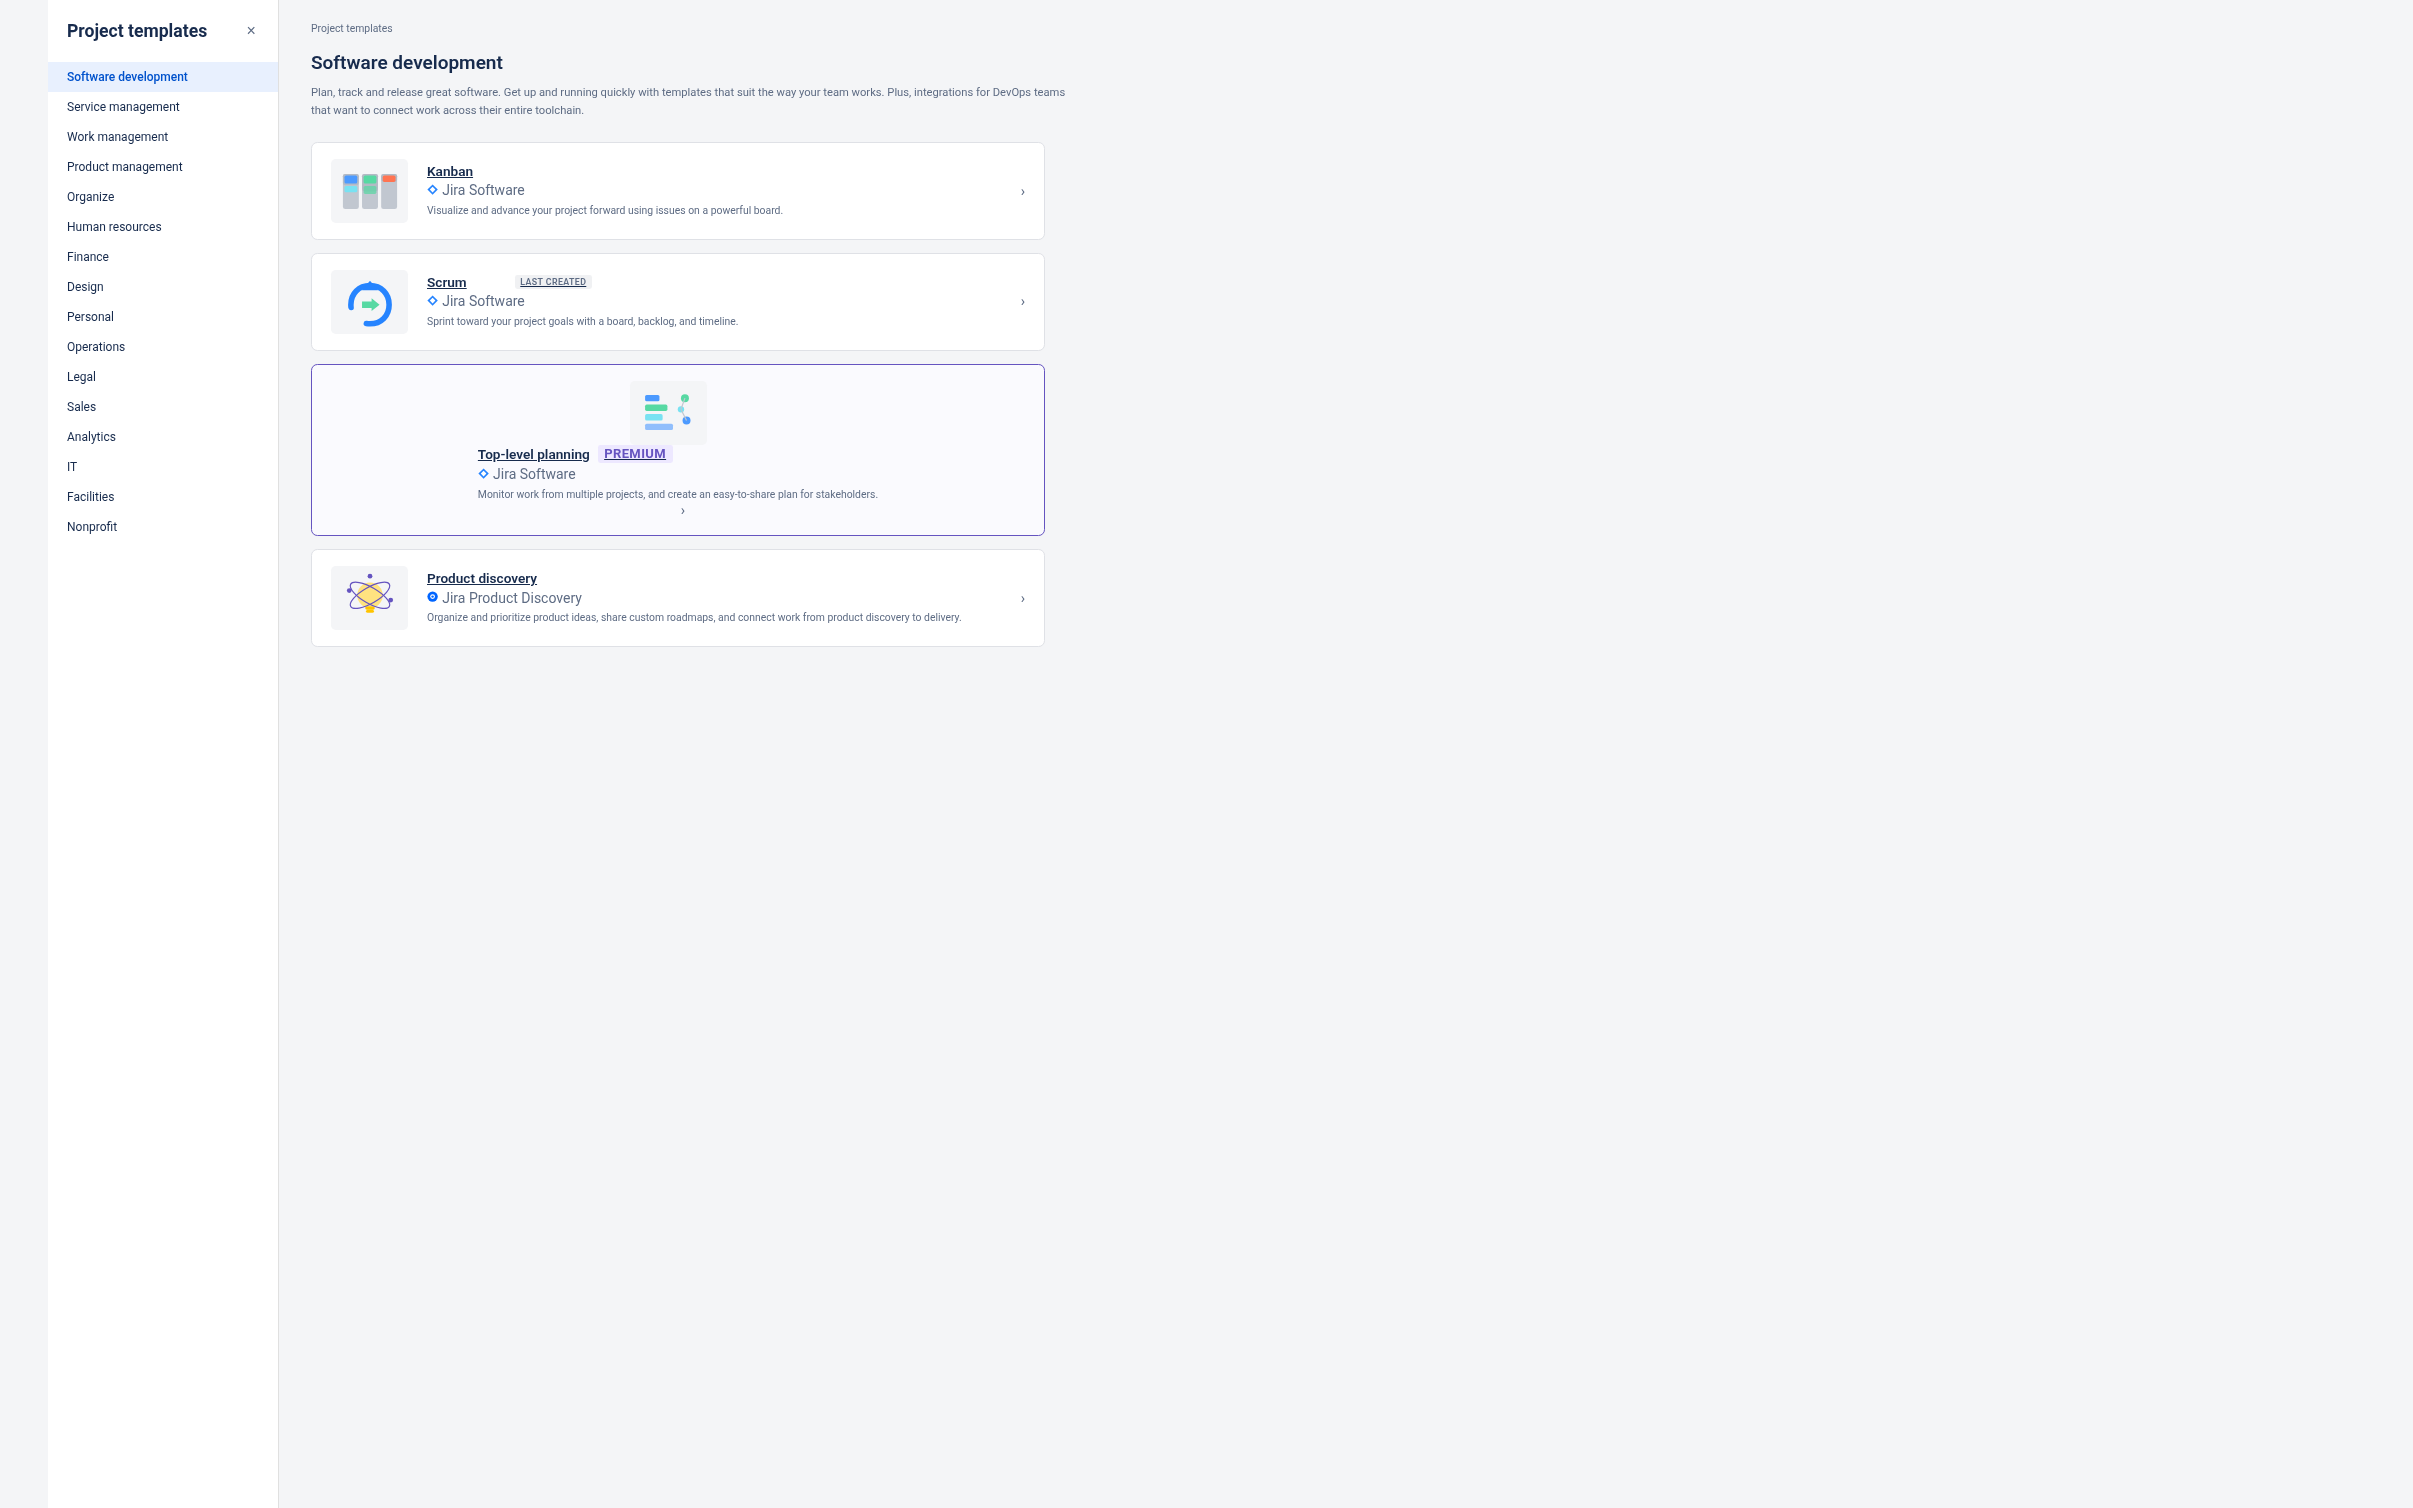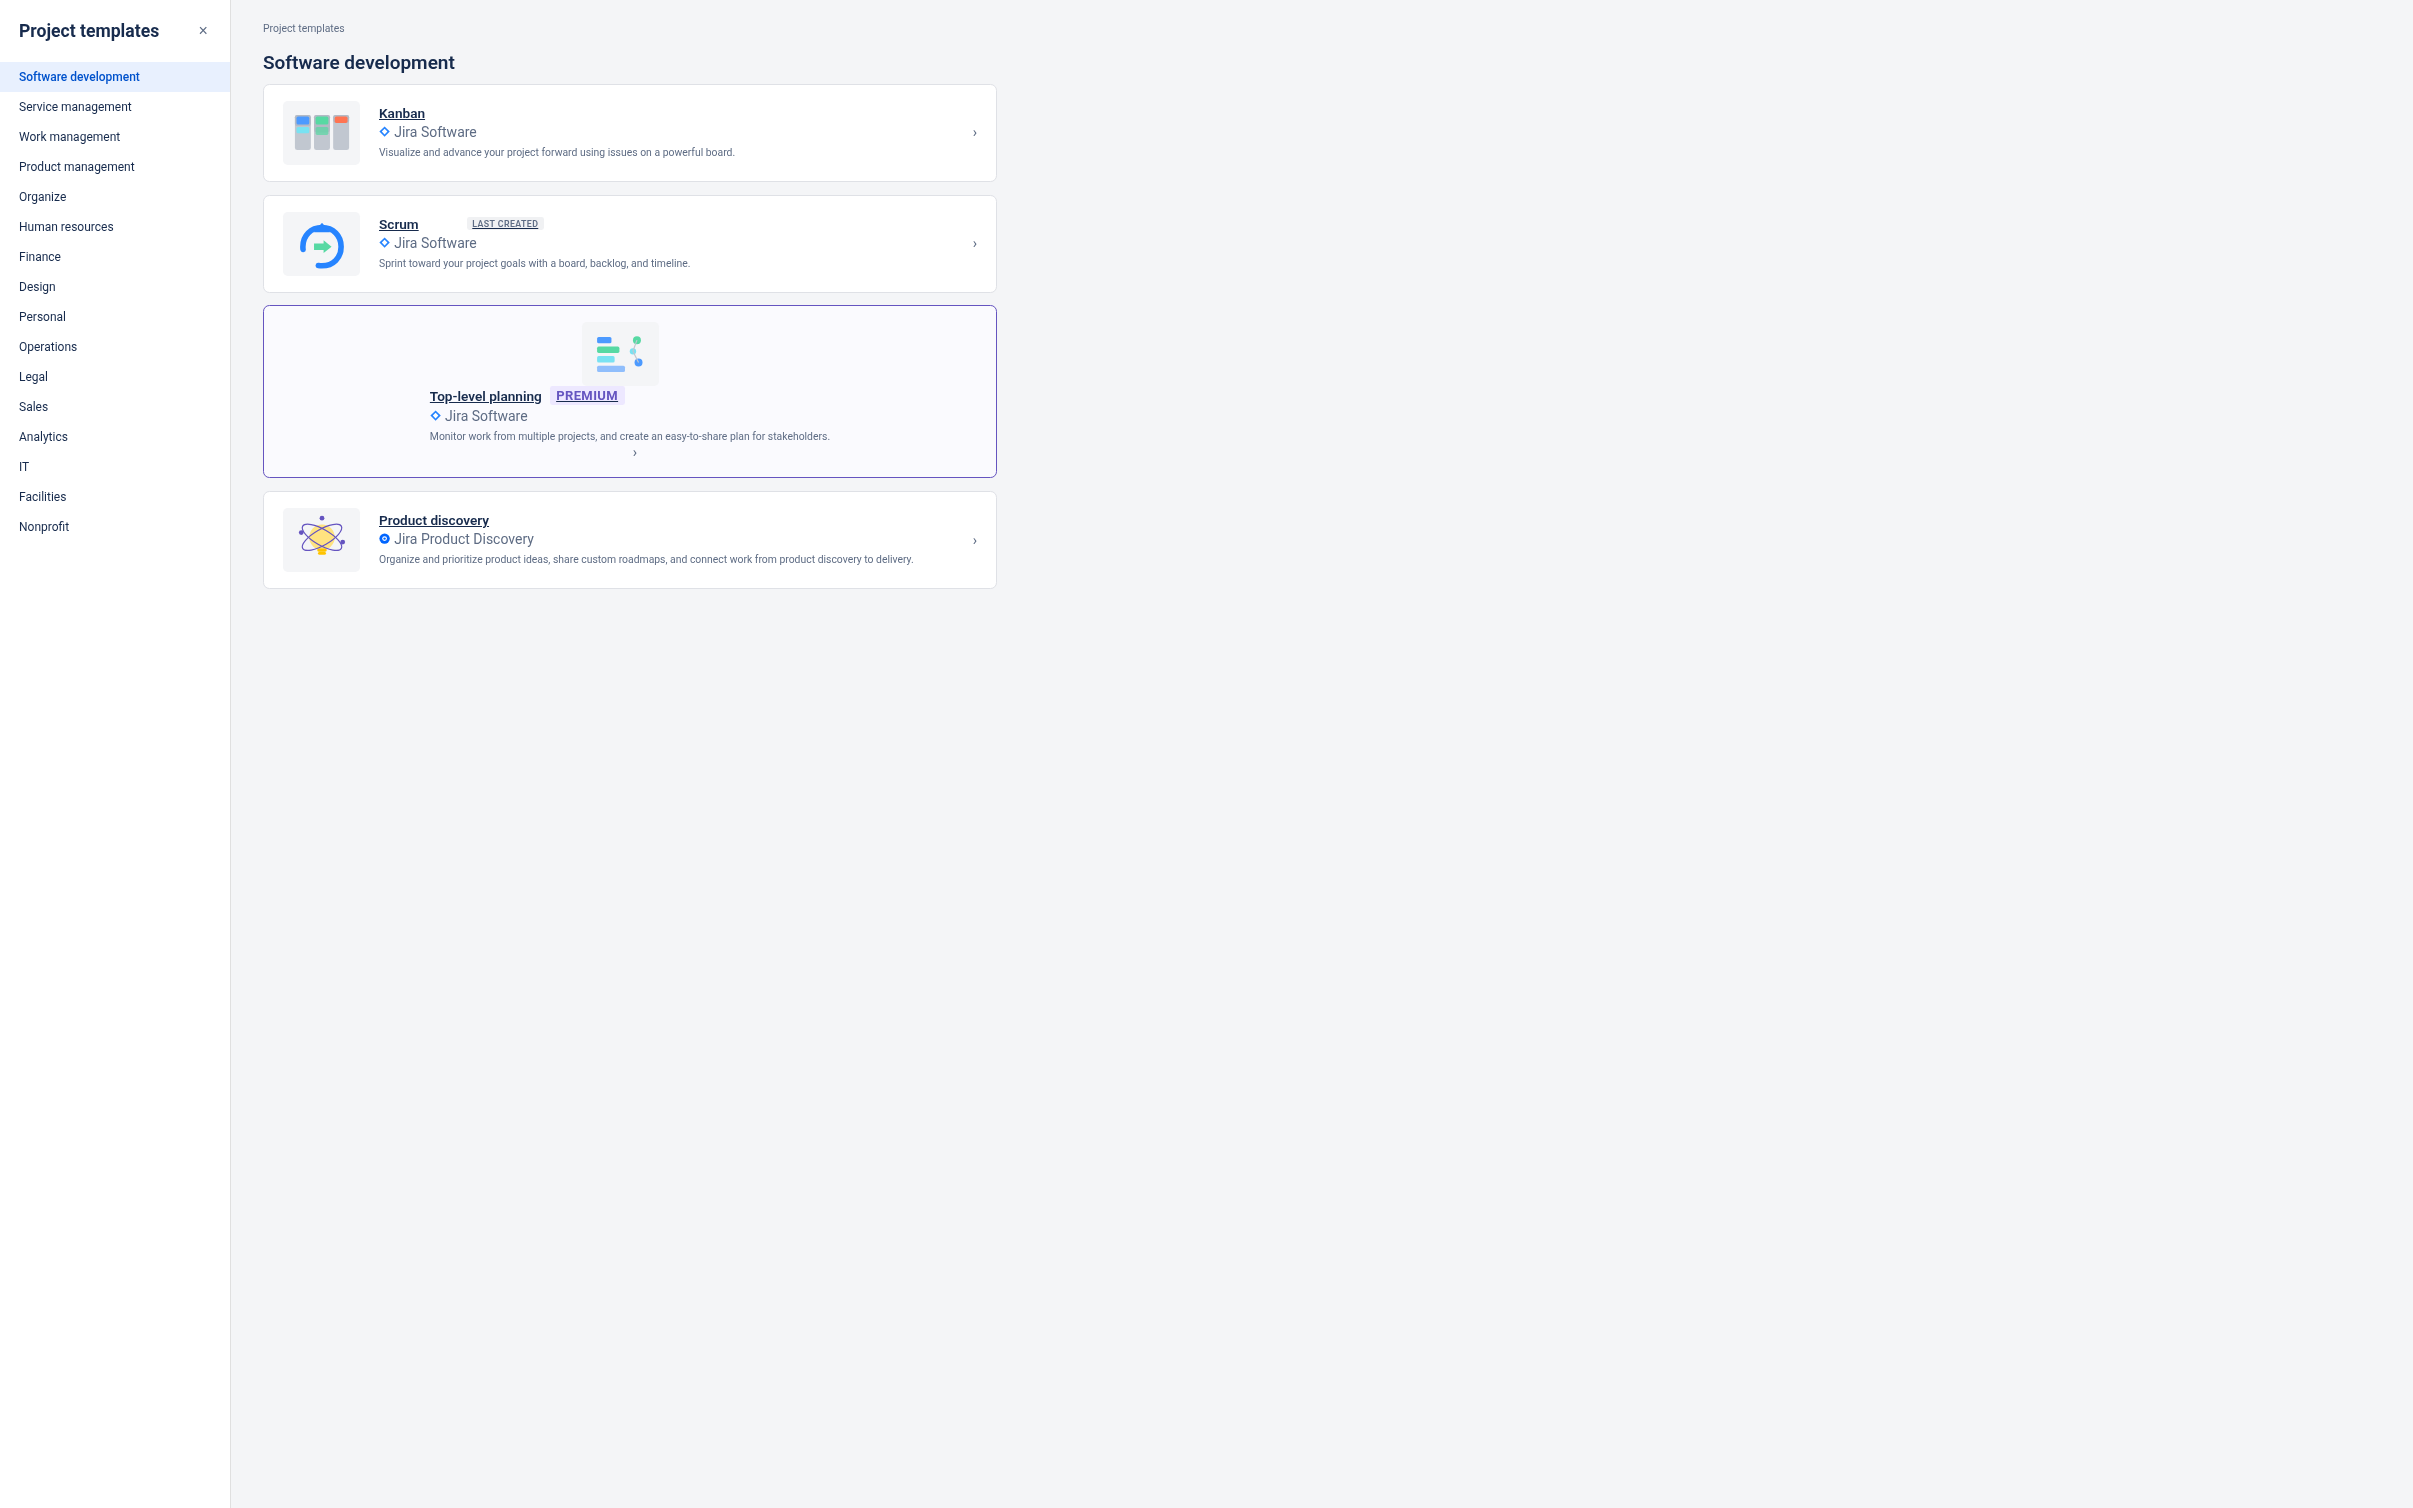--- a/index.html
+++ b/index.html
@@ -8,20 +8,21 @@
       background: #fff;
       color: #172b4d;
       height: 100vh;
       overflow: hidden;
     }
     .modal-overlay {
       display: flex;
       width: 100%;
       height: 100%;
       background: #f4f5f7;
+      padding-left: 48px;
     }
     .sidebar {
       width: 231px;
       min-width: 231px;
       background: #fff;
       border-right: 0.8px solid #e0e0e0;
       display: flex;
       flex-direction: column;
       padding: 19px 0 0 0;
       overflow-y: auto;
@@ -197,20 +198,21 @@
         <li>Analytics</li>
         <li>IT</li>
         <li>Facilities</li>
         <li>Nonprofit</li>
       </ul>
   </div>
 
   <div class="main-content">
     <div class="breadcrumb">Project templates</div>
     <h1 class="section-title">Software development</h1>
+    <p class="section-description">Plan, track and release great software. Get up and running quickly with templates that suit the way your team works. Plus, integrations for DevOps teams that want to connect work across their entire toolchain.</p>
 
     <div id="template-cards">
         <div class="template-card">
           <div class="template-icon">
             <svg width="64" height="51" viewBox="0 0 80 64" fill="none" xmlns="http://www.w3.org/2000/svg">
       <rect x="6" y="10" width="20" height="44" rx="3" fill="#c1c7d0"></rect>
       <rect x="6" y="10" width="20" height="14" rx="3" fill="#b3bac5"></rect>
       <rect x="30" y="10" width="20" height="44" rx="3" fill="#c1c7d0"></rect>
       <rect x="30" y="10" width="20" height="22" rx="3" fill="#b3bac5"></rect>
       <rect x="54" y="10" width="20" height="44" rx="3" fill="#c1c7d0"></rect>

